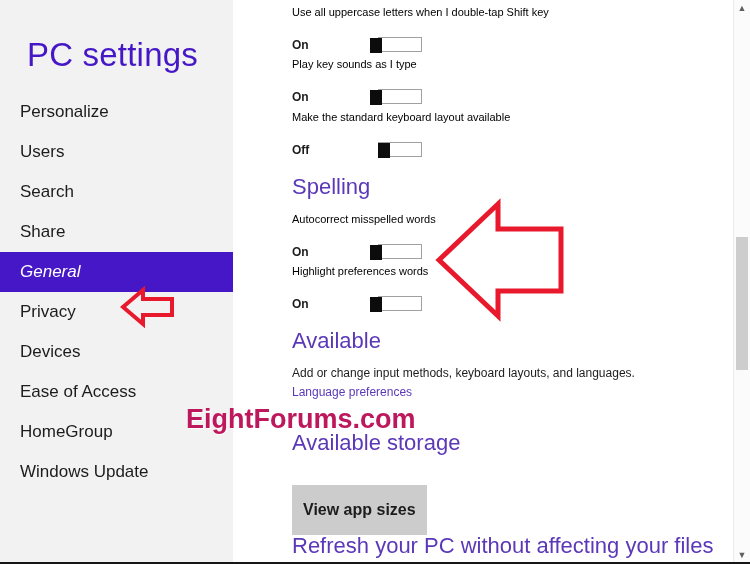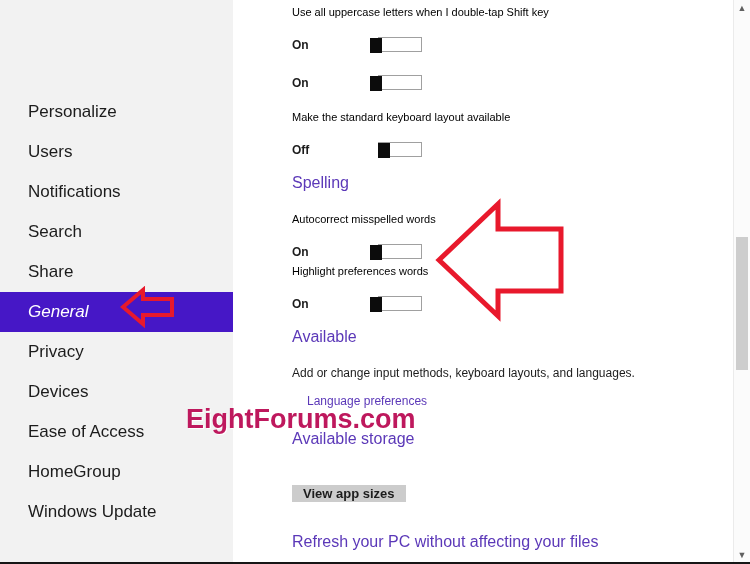--- a/index.html
+++ b/index.html
@@ -49,21 +49,21 @@
     position: absolute;
     left: 0;
     top: 92px;
     width: 233px;
   }
 
   .nav-item {
     position: relative;
     height: 40px;
     line-height: 40px;
-    padding-left: 28px;
+    padding-left: 20px;
     font-size: 17px;
     font-weight: 300;
     color: #1c1c1c;
     white-space: nowrap;
     box-sizing: border-box;
   }
 
   .nav-item.selected {
     background: #4617c6;
     color: #ffffff;
@@ -150,21 +150,21 @@
     width: 12px;
     height: 15px;
     background: #0c0c0c;
   }
   .toggle.on .knob  { right: -2px; }
   .toggle.off .knob { left: -2px; }
 
   .section-heading {
     position: absolute;
     left: 54px;
-    font-size: 16px;
+    font-size: 22px;
     font-weight: 300;
     color: #5b38b8;
     white-space: nowrap;
   }
 
   .body-text {
     position: absolute;
     left: 54px;
     font-size: 12px;
     color: #1c1c1c;
@@ -180,23 +180,23 @@
     text-decoration: none;
   }
 
   .btn {
     position: absolute;
     left: 54px;
     background: #cccccc;
     border: none;
     color: #1c1c1c;
     font-family: "Liberation Sans", sans-serif;
-    font-size: 13px;
+    font-size: 16px;
     font-weight: bold;
-    padding: 1px 11px;
+    padding: 16px 11px;
     cursor: pointer;
   }
 
   
   #watermark {
     position: absolute;
     left: 186px;
     top: 404px;
     font-size: 27px;
     font-weight: bold;
@@ -259,24 +259,24 @@
     height: 2px;
     background: #161616;
   }
 </style>
 </head>
 <body>
 
 <div id="screen">
 
   <div id="sidebar">
+    <div id="pc-settings-title">PC settings</div>
     <div class="nav-list" id="nav-list">
         <div class="nav-item"><span>Personalize</span></div>
         <div class="nav-item"><span>Users</span></div>
-        <div class="nav-item"><span>Notifications</span></div>
         <div class="nav-item"><span>Search</span></div>
         <div class="nav-item"><span>Share</span></div>
         <div class="nav-item selected"><span>General</span></div>
         <div class="nav-item"><span>Privacy</span></div>
         <div class="nav-item"><span>Devices</span></div>
         <div class="nav-item"><span>Ease of Access</span></div>
         <div class="nav-item"><span>HomeGroup</span></div>
         <div class="nav-item"><span>Windows Update</span></div>
       </div>
   </div>
@@ -289,20 +289,21 @@
       <div class="setting-label">Use all uppercase letters when I double-tap Shift key</div>
       <div class="toggle-row">
         <span class="toggle-state">On</span>
         <span class="toggle on">
           <span class="track"><span class="knob"></span></span>
         </span>
       </div>
     </div>
 
     <div class="setting-block" id="kb-1" style="top:57px;">
+      <div class="setting-label">Play key sounds as I type</div>
       <div class="toggle-row">
         <span class="toggle-state">On</span>
         <span class="toggle on">
           <span class="track"><span class="knob"></span></span>
         </span>
       </div>
     </div>
 
     <div class="setting-block" id="kb-2" style="top:110px;">
       <div class="setting-label">Make the standard keyboard layout available</div>
@@ -331,21 +332,21 @@
       <div class="toggle-row">
         <span class="toggle-state">On</span>
         <span class="toggle on">
           <span class="track"><span class="knob"></span></span>
         </span>
       </div>
     </div>
 
     <div class="section-heading" style="top:328px;">Available</div>
     <div class="body-text" style="top:366px;">Add or change input methods, keyboard layouts, and languages.</div>
-    <a class="link-text" href="#" style="top:394px;margin-left:15px;">Language preferences</a>
+    <a class="link-text" href="#" style="top:385px;">Language preferences</a>
 
     <div class="section-heading" style="top:430px;">Available storage</div>
     <button class="btn" style="top:485px;">View app sizes</button>
 
     <div class="section-heading" style="top:533px;">Refresh your PC without affecting your files</div>
   </div>
 
   <div id="watermark">EightForums.com</div>
 
   <svg class="anno-arrow" id="arrow-general" width="56" height="42" viewBox="0 0 56 42">

